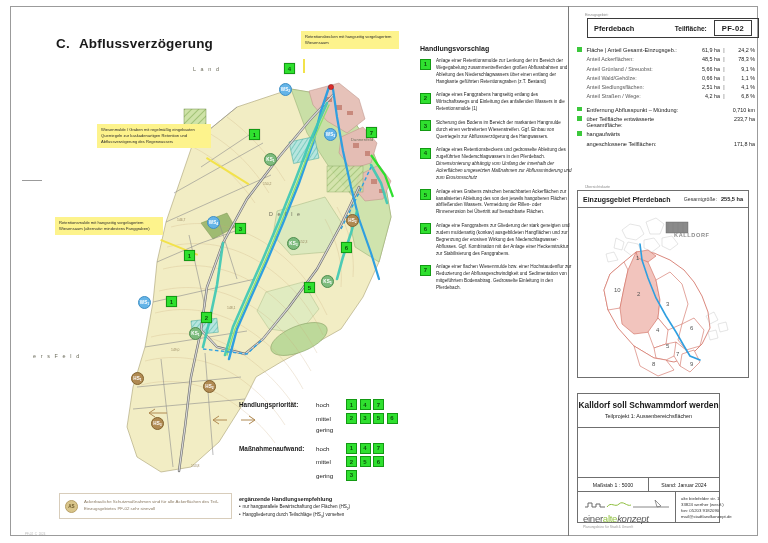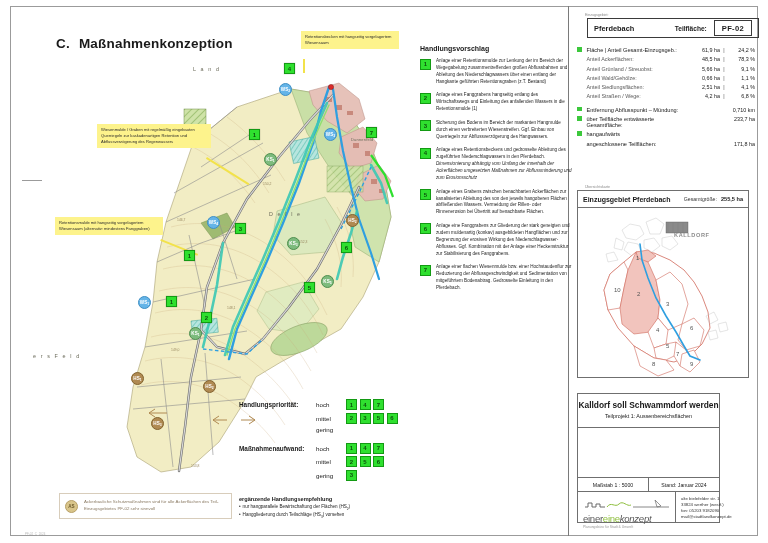--- a/index.html
+++ b/index.html
@@ -228,21 +228,21 @@
 <body>
 
 <div class="page">
 
   <div class="outer-frame"></div>
   <div class="divider-vert"></div>
 
   <div class="left-panel">
 
     <div class="section-title">
-      <span class="lbl">C.</span><span>Maßnahmenkonzeption</span>
+      <span class="lbl">C.</span><span>Abflussverzögerung</span>
     </div>
 
     <div class="tick-left"></div>
 
     <div class="map-canvas">
       <svg width="370" height="435" viewBox="0 0 370 435">
         <defs>
           <pattern id="hatchg" width="5" height="5" patternTransform="rotate(45)" patternUnits="userSpaceOnUse">
             <rect width="5" height="5" fill="#cfe3a8"></rect>
             <line x1="0" y1="0" x2="0" y2="5" stroke="#8fb562" stroke-width="1.4"></line>
@@ -678,21 +678,21 @@
         <div class="tb-stand">Stand:  Januar 2024</div>
       </div>
       <div class="tb-bottom">
         <div class="tb-logo">
           <svg class="logo-wave" width="88" height="10" viewBox="0 0 88 10">
             <path d="M2,8 L5,8 L5,4 L9,4 L9,8 L13,8 L13,5 L17,5 L17,8 L22,8" fill="none" stroke="#6a6a6a" stroke-width="1"></path>
             <path d="M24,8 C28,2 32,9 36,5 C40,1 44,8 48,6" fill="none" stroke="#8fbf3f" stroke-width="1"></path>
             <path d="M50,8 L86,8" fill="none" stroke="#6a6a6a" stroke-width=".8"></path>
             <path d="M72,1 L78,7 L74,8 Z" fill="none" stroke="#6a6a6a" stroke-width=".7"></path>
           </svg>
-          <div class="logo-text"><span class="t1">einer</span><span class="t2">eine</span><span class="t3">konzept</span></div>
+          <div class="logo-text"><span class="t1">einer</span><span class="t2">alte</span><span class="t3">konzept</span></div>
           <div class="logo-tag">Planungsbüro für Stadt &amp; Umwelt</div>
         </div>
         <div class="tb-contact" id="contact-lines">
             <div>alte bielefelder str. 1</div>
             <div>33824 werther (westf.)</div>
             <div>fon: 05203 9182090</div>
             <div>mail@stadtlandkonzept.de</div>
           </div>
       </div>
     </div>

